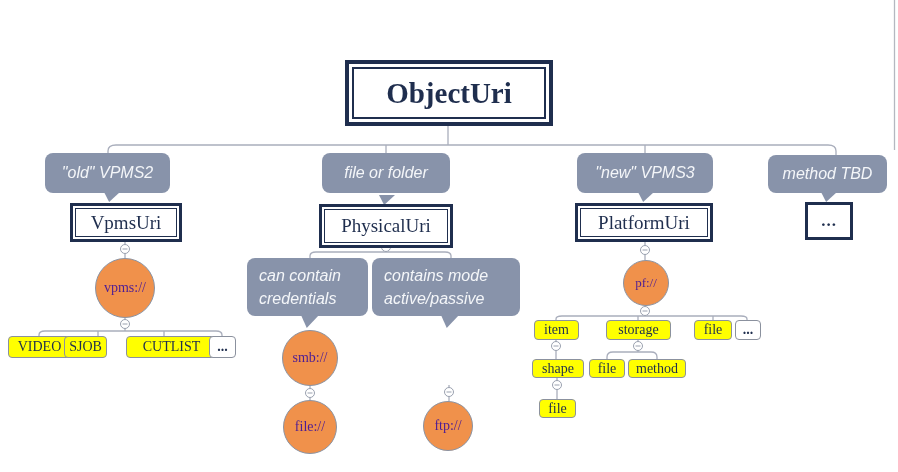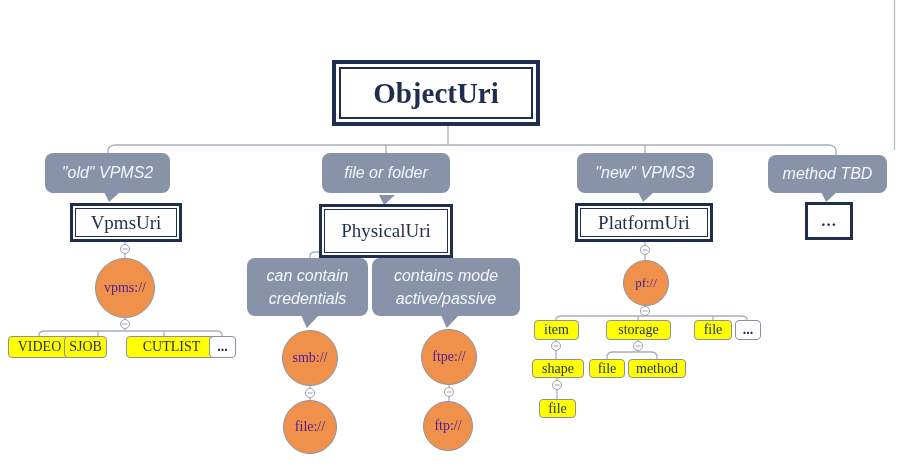--- a/index.html
+++ b/index.html
@@ -22,21 +22,21 @@
     display:flex;align-items:center;justify-content:center;
     font-weight:normal;font-size:19px;color:var(--navy);z-index:2;}
 
   .dots-box{background:#fff;border:3px solid var(--navy);
     display:flex;align-items:center;justify-content:center;
     font-weight:bold;font-size:17px;color:var(--navy);letter-spacing:1px;z-index:2;}
 
   .callout{background:var(--slate);border-radius:8px;color:var(--slate-text);
     font-family:"Liberation Sans","DejaVu Sans",sans-serif;font-style:italic;
     display:flex;align-items:center;justify-content:center;font-size:16px;z-index:2;}
-  .callout.note{justify-content:flex-start;text-align:center;padding:4px 12px;line-height:1.45;}
+  .callout.note{justify-content:flex-start;text-align:left;padding:4px 12px;line-height:1.45;}
   .tail{background:var(--slate);clip-path:polygon(0 0,100% 0,32% 100%);z-index:1;}
 
   .circle{background:var(--orange);border:1px solid #8a93a3;border-radius:50%;
     display:flex;align-items:center;justify-content:center;
     font-size:14px;color:#4c1d95;z-index:2;}
 
   .chip{background:var(--yellow);border:1px solid #8b919e;border-radius:4px;
     display:flex;align-items:center;justify-content:center;
     font-size:14px;color:var(--navy);z-index:2;}
   .chip.blank{background:#fff;font-weight:bold;}
@@ -109,40 +109,39 @@
           <circle cx="638" cy="346" r="4.5" fill="#fff" stroke="#9aa1af"></circle>
           <line x1="635.5" y1="346" x2="640.5" y2="346" stroke="#9aa1af"></line>
         </g>
       <g>
           <circle cx="557" cy="385" r="4.5" fill="#fff" stroke="#9aa1af"></circle>
           <line x1="554.5" y1="385" x2="559.5" y2="385" stroke="#9aa1af"></line>
         </g>
     </g>
   </svg>
 
-  <div class="abs root-box" style="left:332px;top:60px;width:208px;height:66px;">ObjectUri</div>
+  <div class="abs root-box" style="left:345px;top:60px;width:208px;height:66px;">ObjectUri</div>
 
   <div class="abs callout" style="left:45px;top:153px;width:125px;height:40px;">"old" VPMS2</div>
   <div class="abs tail" style="left:104px;top:192px;width:16px;height:10px;"></div>
   <div class="abs topic-box" style="left:70px;top:203px;width:112px;height:39px;">VpmsUri</div>
   <div class="abs circle" style="left:95px;top:258px;width:60px;height:60px;">vpms://</div>
   <div class="abs chip" style="left:8px;top:336px;width:63px;height:22px;">VIDEO</div>
   <div class="abs chip" style="left:64px;top:336px;width:43px;height:22px;">SJOB</div>
   <div class="abs chip" style="left:126px;top:336px;width:91px;height:22px;">CUTLIST</div>
   <div class="abs chip blank" style="left:209px;top:336px;width:27px;height:22px;">...</div>
 
   <div class="abs callout" style="left:322px;top:153px;width:128px;height:40px;">file or folder</div>
   <div class="abs tail" style="left:379px;top:195px;width:16px;height:10px;"></div>
-  <div class="abs topic-box" style="left:319px;top:204px;width:134px;height:54px;">PhysicalUri</div>
+  <div class="abs topic-box" style="left:319px;top:204px;width:134px;height:44px;">PhysicalUri</div>
   <div class="abs callout note" style="left:247px;top:258px;width:121px;height:58px;">can contain credentials</div>
   <div class="abs tail" style="left:301px;top:315px;width:18px;height:13px;"></div>
   <div class="abs callout note" style="left:372px;top:258px;width:148px;height:58px;">contains mode active/passive</div>
   <div class="abs tail" style="left:441px;top:315px;width:18px;height:13px;"></div>
   <div class="abs circle" style="left:282px;top:330px;width:56px;height:56px;">smb://</div>
-  <div class="abs circle" style="left:421px;top:329px;width:56px;height:56px;">ftpe://</div>
   <div class="abs circle" style="left:283px;top:400px;width:54px;height:54px;">file://</div>
   <div class="abs circle" style="left:423px;top:401px;width:50px;height:50px;">ftp://</div>
 
   <div class="abs callout" style="left:577px;top:153px;width:136px;height:40px;">"new" VPMS3</div>
   <div class="abs tail" style="left:638px;top:192px;width:16px;height:10px;"></div>
   <div class="abs topic-box" style="left:575px;top:203px;width:138px;height:39px;">PlatformUri</div>
   <div class="abs circle" style="left:623px;top:260px;width:46px;height:46px;font-size:13px;">pf://</div>
   <div class="abs chip" style="left:534px;top:320px;width:45px;height:20px;">item</div>
   <div class="abs chip" style="left:606px;top:320px;width:65px;height:20px;">storage</div>
   <div class="abs chip" style="left:694px;top:320px;width:38px;height:20px;">file</div>

